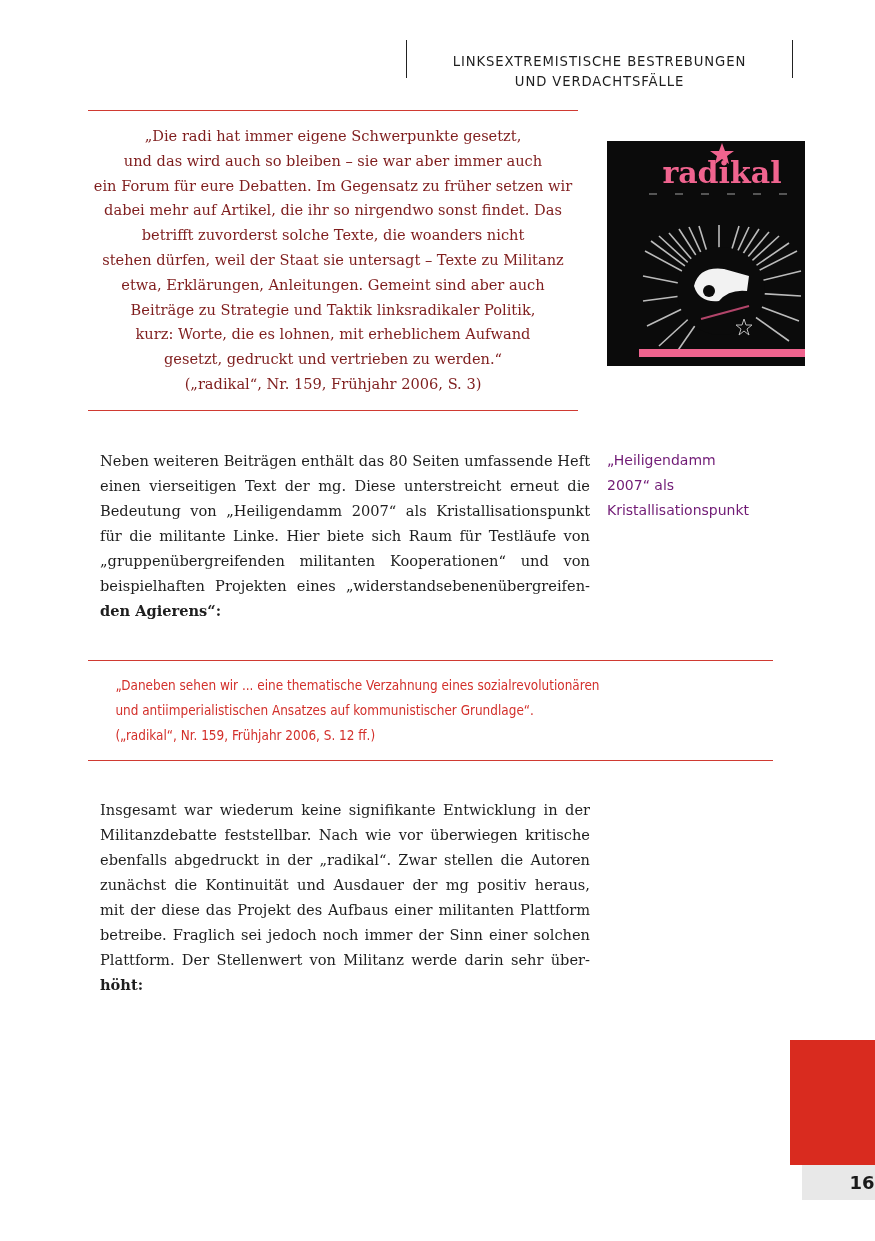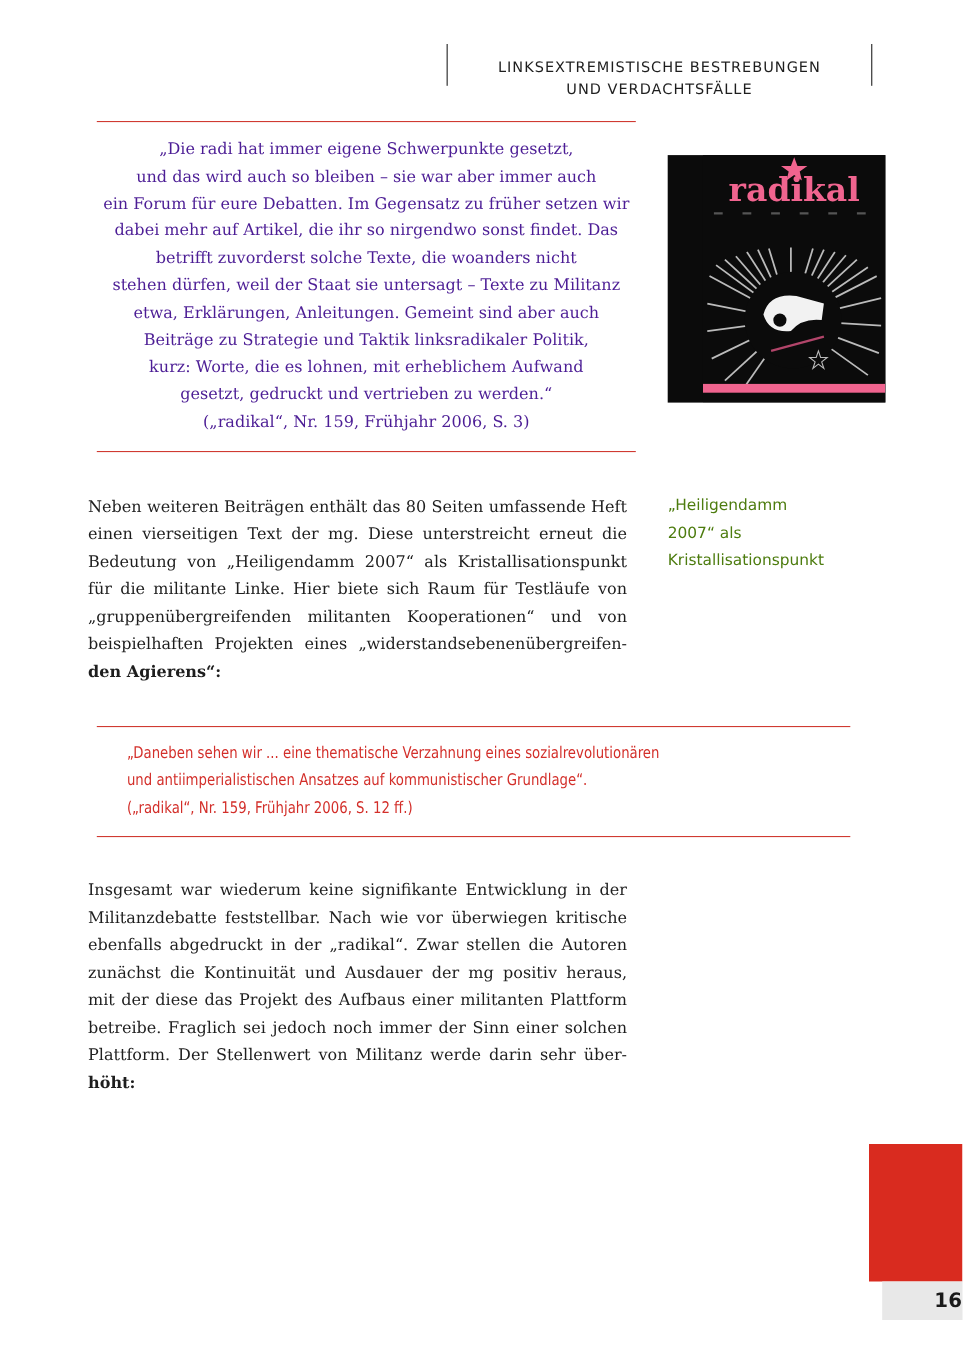--- a/index.html
+++ b/index.html
@@ -8,33 +8,33 @@
 
   .header { position: absolute; left: 406px; top: 40px; width: 385px; height: 38px;
             border-left: 1px solid #222; border-right: 1px solid #222; }
   .header-text { position: absolute; left: 0; right: 0; top: 12px; text-align: center;
                  font-family: "DejaVu Sans", sans-serif; font-size: 13.2px; letter-spacing: 0.9px;
                  line-height: 19.5px; color: #1e1e1e; }
 
   .rule { position: absolute; height: 1px; background: #d03a32; }
 
   .quote1 { position: absolute; left: 88px; top: 124px; width: 490px; text-align: center;
-            color: #4c1d95; font-size: 14.6px; line-height: 24.8px; font-family: "DejaVu Serif", serif; }
+            color: #7f1d1d; font-size: 14.6px; line-height: 24.8px; font-family: "DejaVu Serif", serif; }
   .quote1 div { white-space: nowrap; }
 
   .cover { position: absolute; left: 607px; top: 141px; width: 166px; height: 225px;
            background: #0b0b0b; overflow: hidden; padding-left: 32px; }
 
-  .body-text { position: absolute; left: 80px; width: 490px; font-size: 14.6px;
+  .body-text { position: absolute; left: 100px; width: 490px; font-size: 14.6px;
                line-height: 25px; color: #1e1e1e; text-align: justify; }
   .body-text div { text-align: justify; text-align-last: justify; white-space: nowrap; }
   .body-text div.last { text-align-last: left; font-weight: bold; }
 
   .margin-note { position: absolute; left: 607px; top: 448px; width: 190px;
-                 font-family: "DejaVu Sans", sans-serif; font-size: 14px; line-height: 24.8px; color: #4d7c0f; }
+                 font-family: "DejaVu Sans", sans-serif; font-size: 14px; line-height: 24.8px; color: #701a75; }
 
   .quote2 { position: absolute; left: 88px; top: 672px; width: 685px; text-align: left;
             color: #d32f2a; font-family: "DejaVu Sans", sans-serif; font-size: 14.6px; line-height: 25px;
             font-stretch: condensed; }
   .quote2 div { white-space: nowrap; transform: scaleX(0.92); transform-origin: center; }
 
   .tab-red { position: absolute; left: 790px; top: 1040px; width: 85px; height: 125px; background: #d92b1f; }
   .tab-num { position: absolute; left: 790px; top: 1165px; width: 85px; height: 35px; background: #e8e8e8;
              text-align: right; font-family: "DejaVu Sans", sans-serif; font-weight: bold; font-size: 18px;
              line-height: 35px; color: #1a1a1a; margin-left: 12px; }

